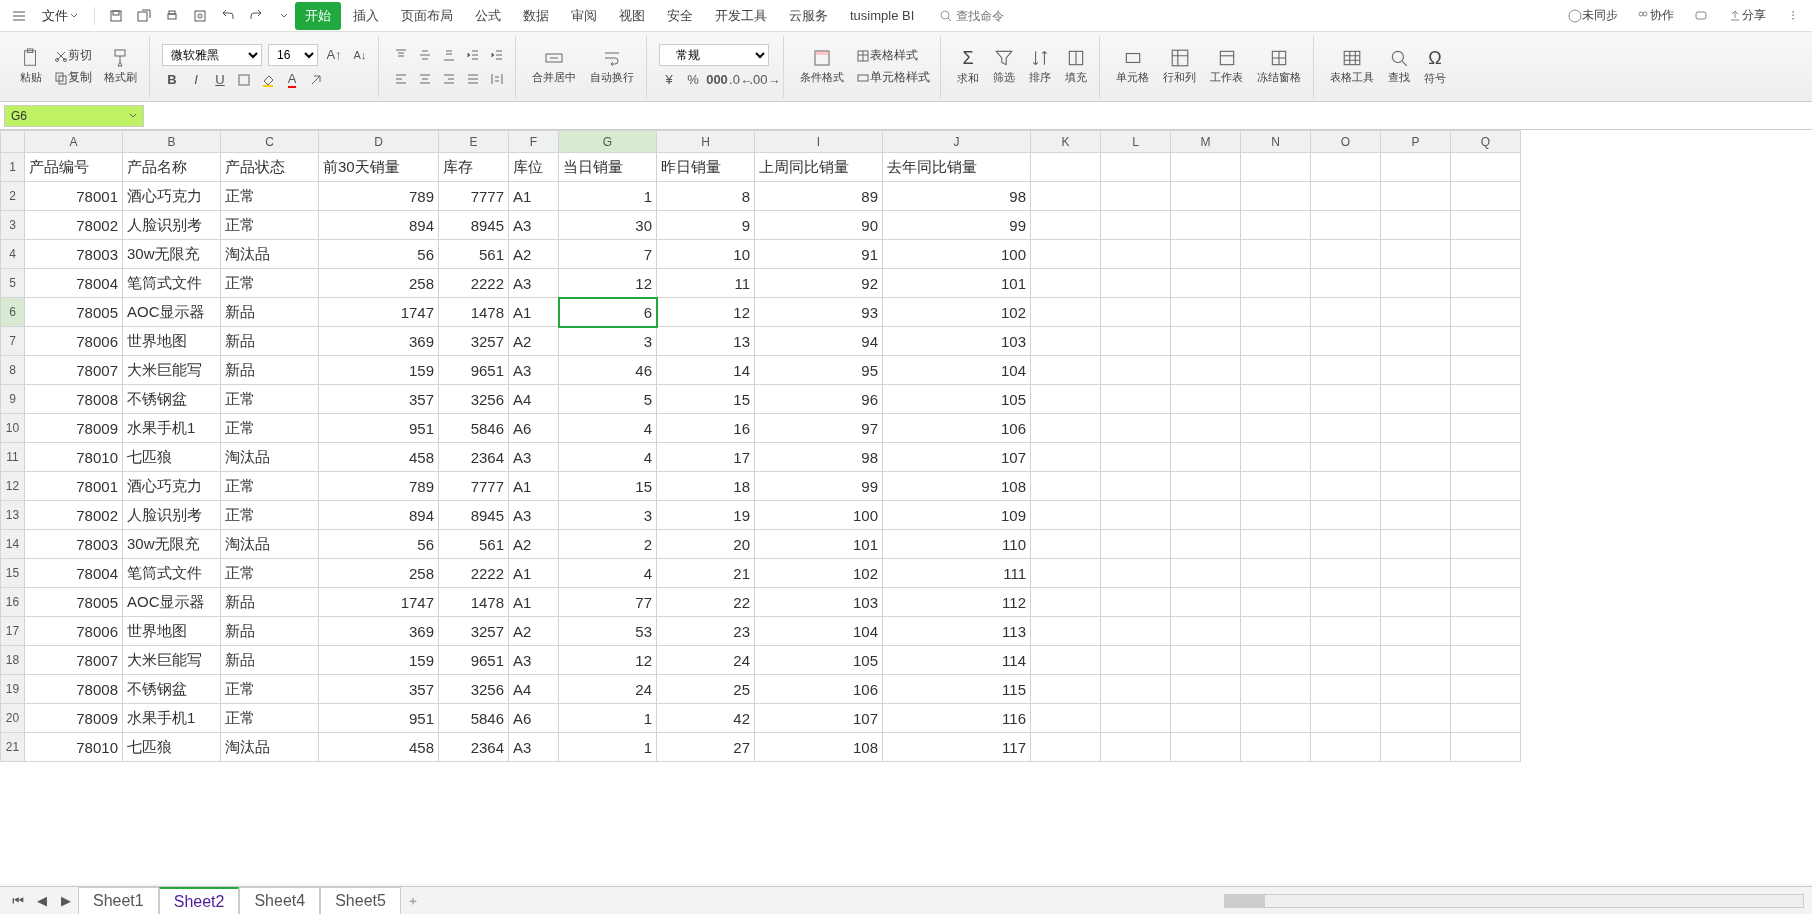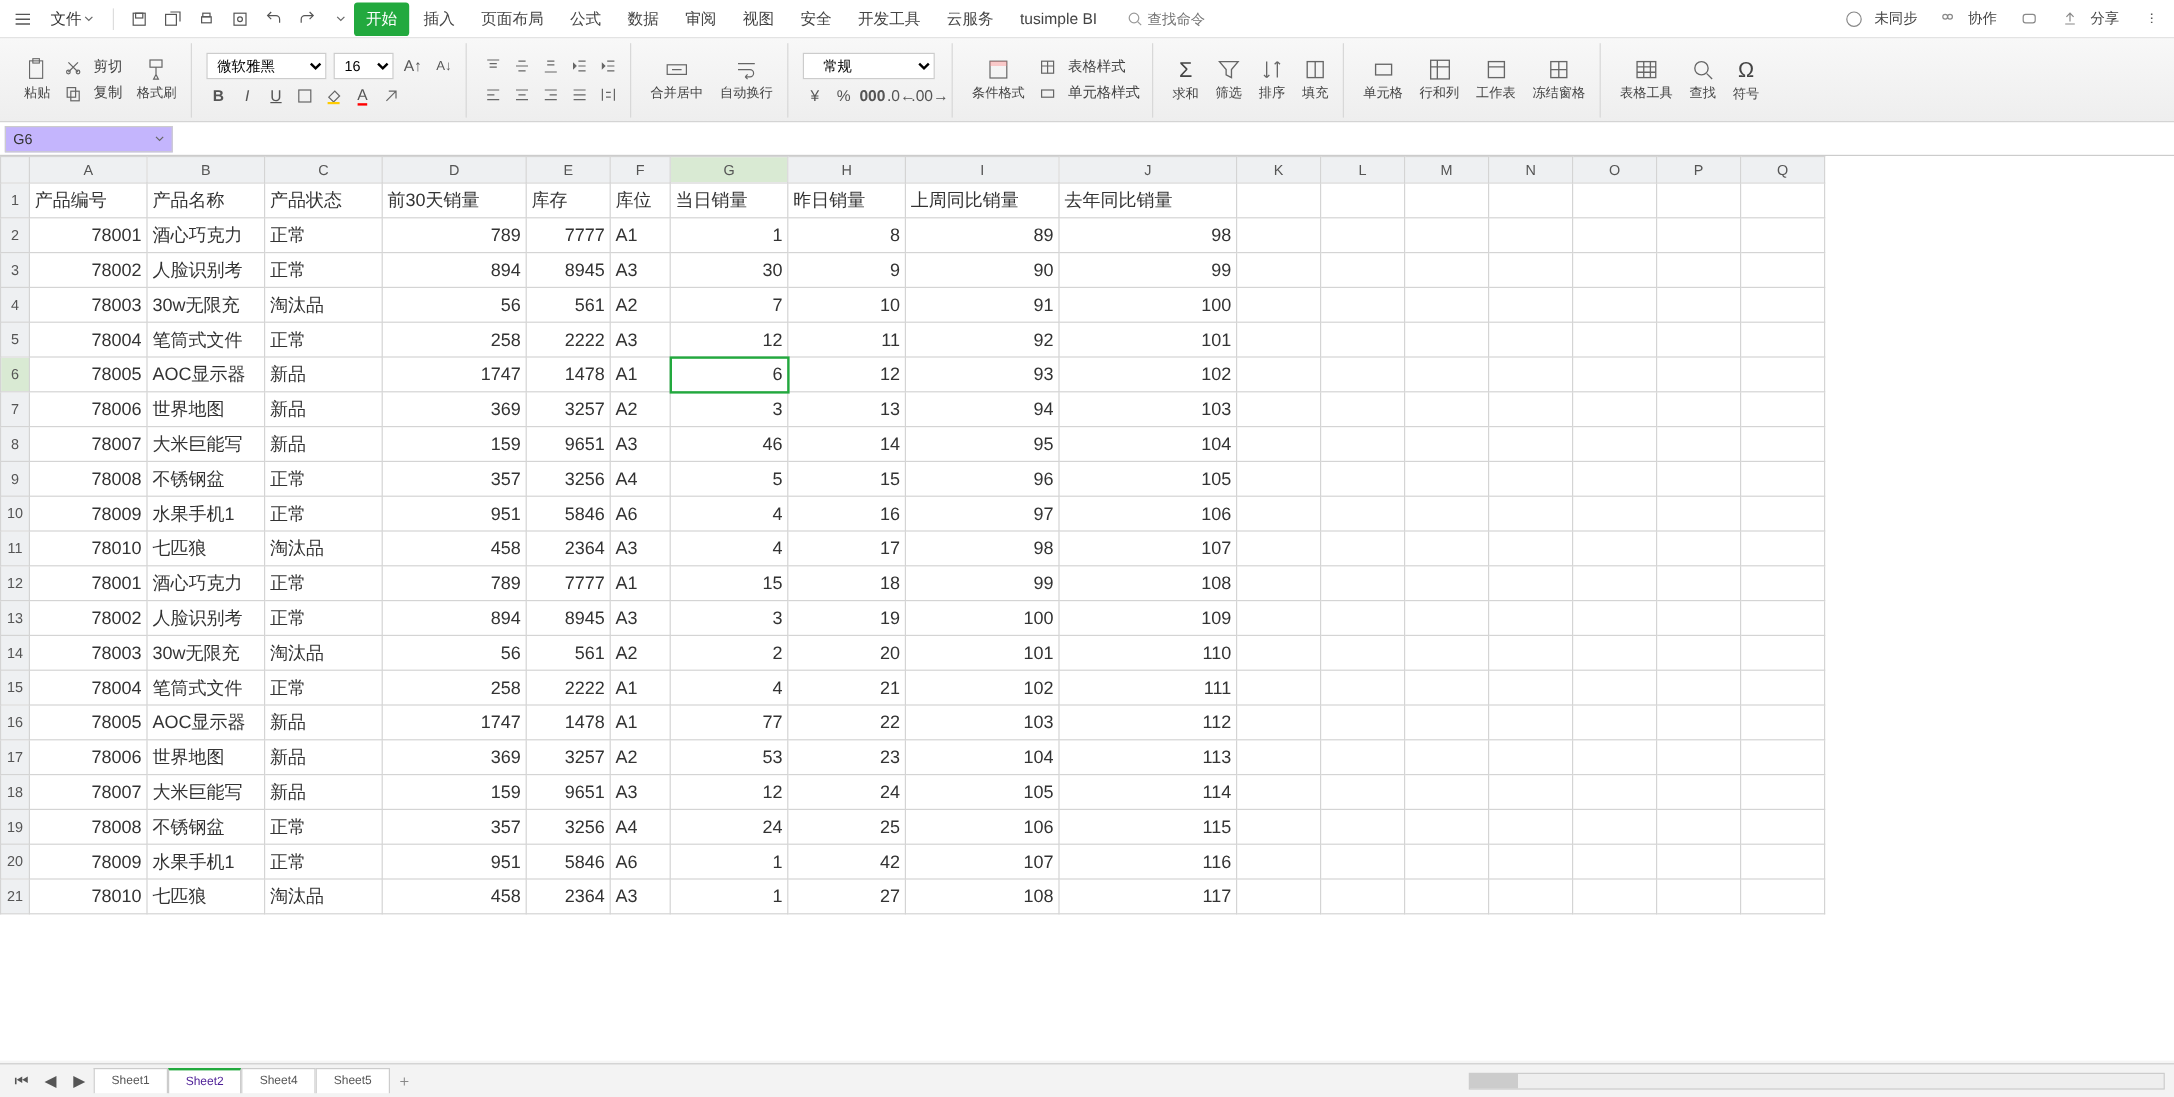--- a/index.html
+++ b/index.html
@@ -18,31 +18,31 @@
 .search-box { display: flex; align-items: center; gap: 4px; margin-left: 16px; }
 .search-input { border: none; outline: none; font-size: 12px; width: 80px; color: #999; background: transparent; }
 
 
 .ribbon { height: 70px; background: linear-gradient(#f8f8f8, #eee); border-bottom: 1px solid #ccc; display: flex; align-items: center; padding: 4px 8px; gap: 4px; }
 .ribbon-group { display: flex; flex-direction: column; justify-content: center; align-items: center; padding: 2px 8px; border-right: 1px solid #d8d8d8; height: 62px; }
 .ribbon-group.no-border { border-right: none; }
 .rg-row { display: flex; align-items: center; gap: 6px; }
 .rg-big { display: flex; flex-direction: column; align-items: center; gap: 2px; cursor: pointer; color: #444; font-size: 11px; padding: 2px 4px; }
 .rg-big svg, .rg-big .ico { width: 20px; height: 20px; }
-.rg-small-btn { display: flex; align-items: center; gap: 10px; cursor: pointer; font-size: 12px; color: #444; padding: 1px 2px; }
+.rg-small-btn { display: flex; align-items: center; gap: 0; cursor: pointer; font-size: 12px; color: #444; padding: 1px 2px; }
 .font-select { height: 22px; border: 1px solid #ccc; background: #fff; font-size: 12px; padding: 0 4px; }
 .font-name { width: 100px; }
 .font-size { width: 50px; }
 .num-select { height: 22px; border: 1px solid #ccc; background: #fff; font-size: 12px; padding: 0 12px; width: 110px; }
 .icon-btn { width: 20px; height: 20px; display: flex; align-items: center; justify-content: center; cursor: pointer; color: #555; }
 .icon-row { display: flex; gap: 4px; align-items: center; }
 
 
 .formula-bar { height: 28px; background: #fff; border-bottom: 1px solid #ccc; display: flex; align-items: center; }
-.name-box { width: 140px; height: 22px; border: 1px solid #ccc; margin: 0 4px; display: flex; align-items: center; padding: 0 6px; justify-content: space-between; font-size: 12px; background: #c4b5fd; }
+.name-box { width: 140px; height: 22px; border: 1px solid #ccc; margin: 0 4px; display: flex; align-items: center; padding: 0 6px; justify-content: space-between; font-size: 12px; background: #bef264; }
 .fx-area { display: flex; align-items: center; gap: 8px; padding: 0 8px; flex: 1; }
 .fx-label { font-style: italic; color: #555; }
 .formula-input { border: none; outline: none; flex: 1; font-size: 13px; }
 
 
 .grid-wrap { position: relative; background: #fff; height: calc(100vh - 160px); overflow: hidden; }
 .grid { border-collapse: collapse; table-layout: fixed; }
 .grid th, .grid td { border: 1px solid #d4d4d4; height: 29px; font-size: 15px; padding: 0 4px; white-space: nowrap; overflow: hidden; }
 .grid thead th { background: #eef0f2; font-weight: normal; color: #555; font-size: 12px; text-align: center; height: 22px; }
 .grid .row-head { background: #eef0f2; text-align: center; font-size: 12px; color: #555; width: 24px; }
@@ -61,21 +61,21 @@
 .num { text-align: right; }
 .txt { text-align: left; }
 .hdr-cell { text-align: left; font-size: 16px; margin-top: 24px; }
 .selected-col { background: #d9ead3 !important; }
 .selected-row { background: #d9ead3 !important; }
 .selected-cell { outline: 2px solid #22a93e; outline-offset: -1px; }
 
 
 .sheet-tabs { position: fixed; bottom: 0; left: 0; right: 0; height: 28px; background: #f3f3f3; border-top: 1px solid #ccc; display: flex; align-items: center; padding: 0 8px; gap: 2px; }
 .sheet-nav { display: flex; gap: 4px; color: #888; }
-.sheet-tab { padding: 4px 14px; background: #fff; border: 1px solid #ccc; border-bottom: none; font-size: 10px; cursor: pointer; color: #555; }
+.sheet-tab { padding: 4px 14px; background: #fff; border: 1px solid #ccc; border-bottom: none; font-size: 16px; cursor: pointer; color: #555; }
 .sheet-tab.active { color: #4c1d95; border-top: 2px solid #22a93e; }
 .add-sheet { width: 20px; text-align: center; color: #888; cursor: pointer; }
 .scroll-track { margin-left: auto; width: 580px; height: 14px; background: #eee; border: 1px solid #ccc; position: relative; }
 .scroll-thumb { position: absolute; left: 0; width: 40px; height: 100%; background: #ccc; }
 
 svg { display: block; }
 </style>
 </head>
 <body>
 

